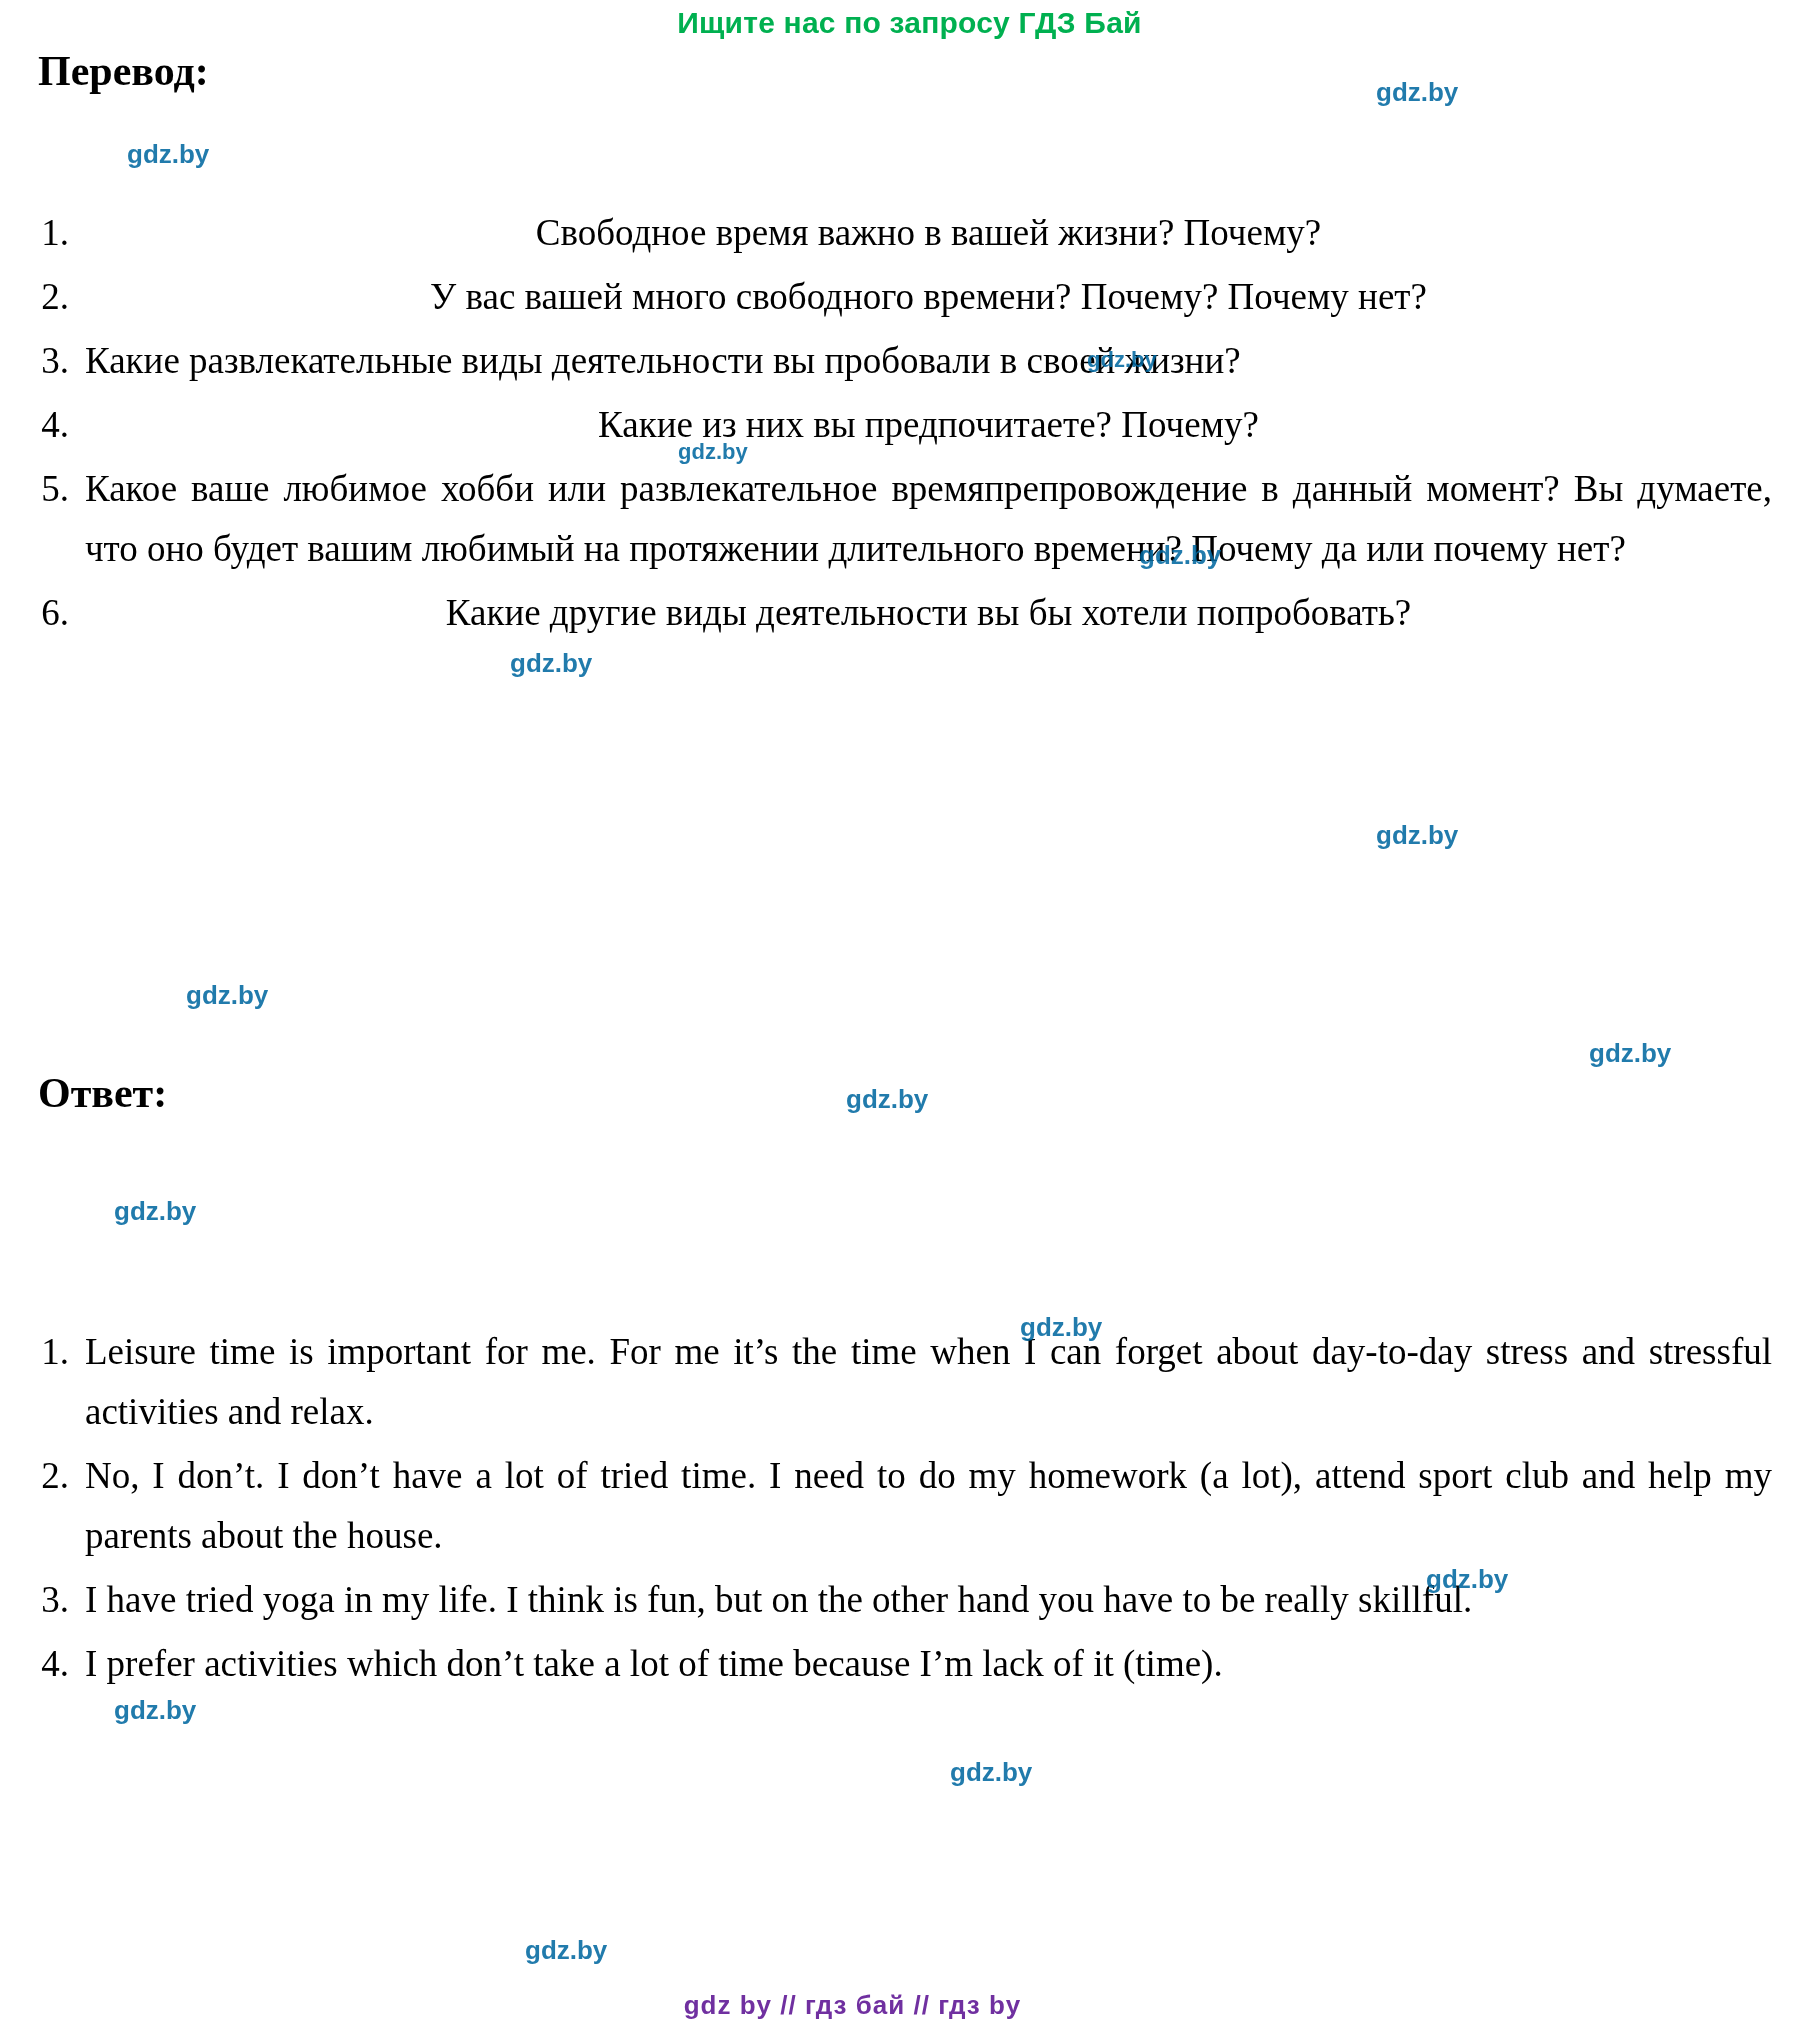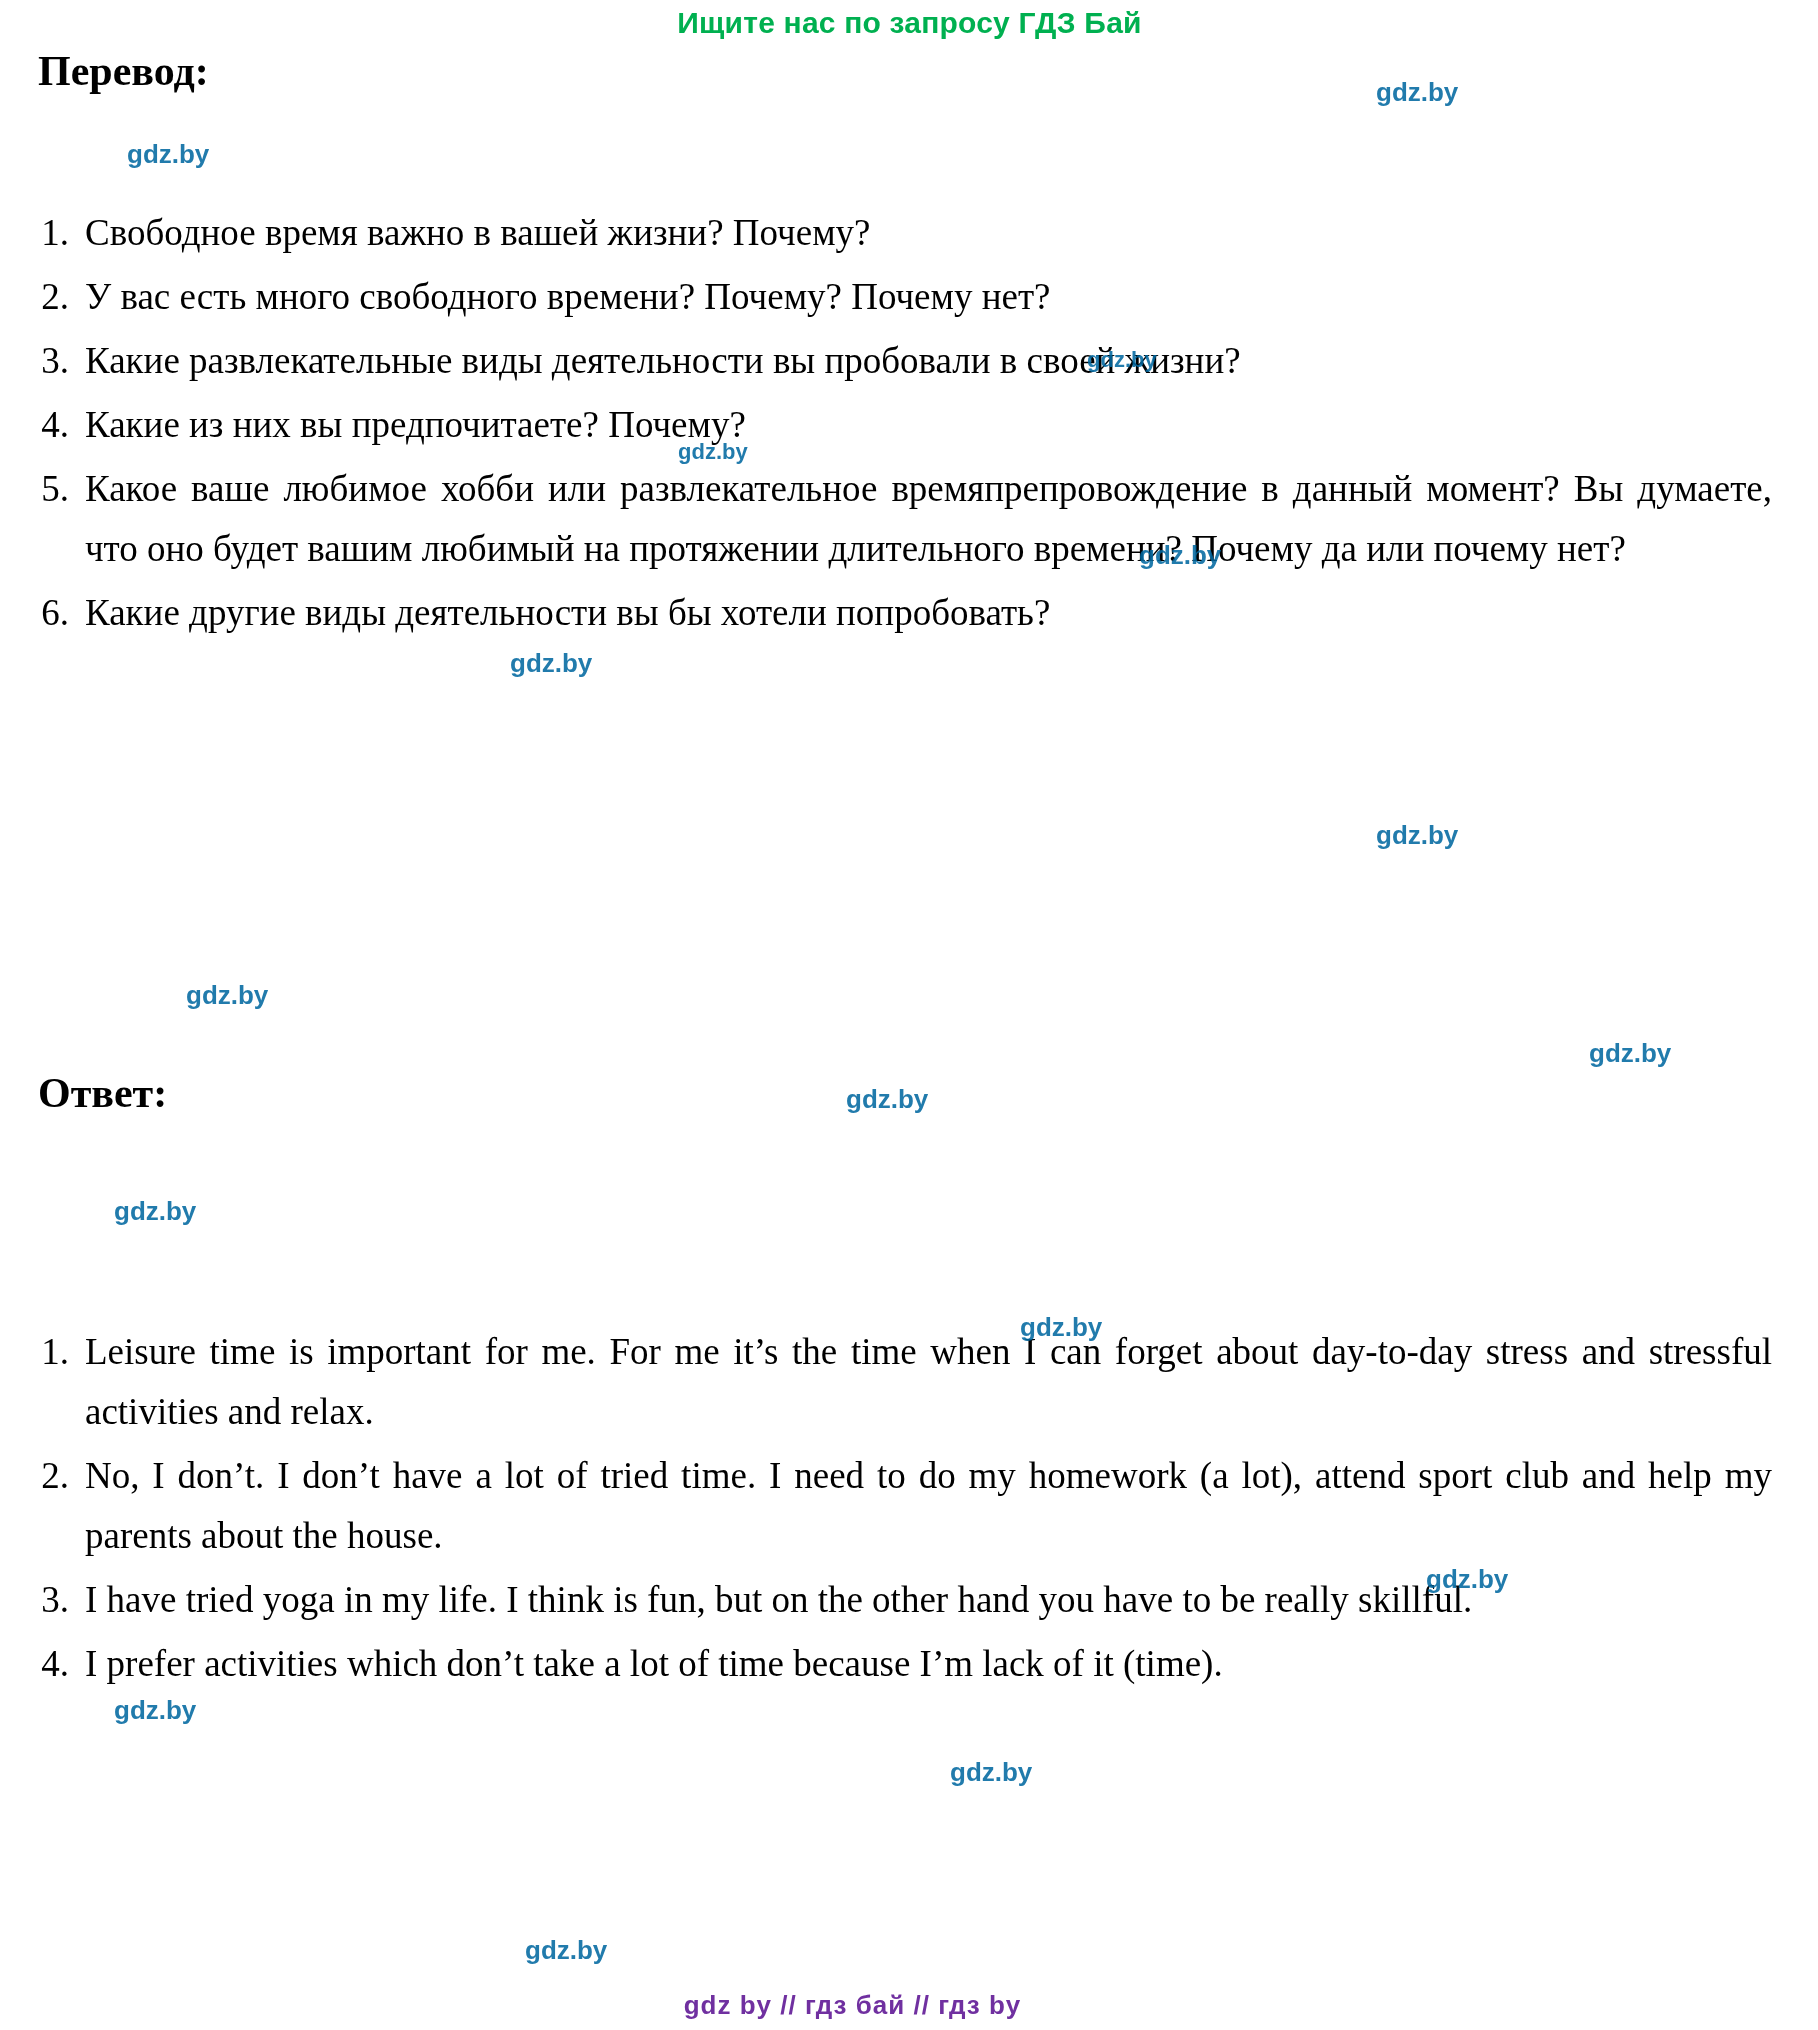--- a/index.html
+++ b/index.html
@@ -75,21 +75,21 @@
     box-sizing: border-box;
   }
   .body {
     flex: 1 1 auto;
     font-size: 37px;
     line-height: 1.62;
     text-align: justify;
     text-justify: inter-word;
     hyphens: none;
   }
-  .body.nojust { text-align: left; }
+  .body.nojust { text-align: center; }
 
   
   .wm {
     position: absolute;
     color: #0369a1;
     font-family: "Liberation Sans", sans-serif;
     font-size: 22px;
     font-weight: bold;
     opacity: 0.88;
     white-space: nowrap;
@@ -119,21 +119,21 @@
 
   <div class="heading" id="h-perevod">Перевод:</div>
 
   <div class="list" id="list-ru">
     <div class="item">
       <div class="num">1.</div>
       <div class="body nojust">Свободное время важно в вашей жизни? Почему?</div>
     </div>
     <div class="item">
       <div class="num">2.</div>
-      <div class="body nojust">У вас есть много свободного времени? Почему? Почему нет?</div>
+      <div class="body nojust">У вас вашей много свободного времени? Почему? Почему нет?</div>
     </div>
     <div class="item">
       <div class="num">3.</div>
       <div class="body">Какие развлекательные виды деятельности вы пробовали в своей жизни?</div>
     </div>
     <div class="item">
       <div class="num">4.</div>
       <div class="body nojust">Какие из них вы предпочитаете? Почему?</div>
     </div>
     <div class="item">

